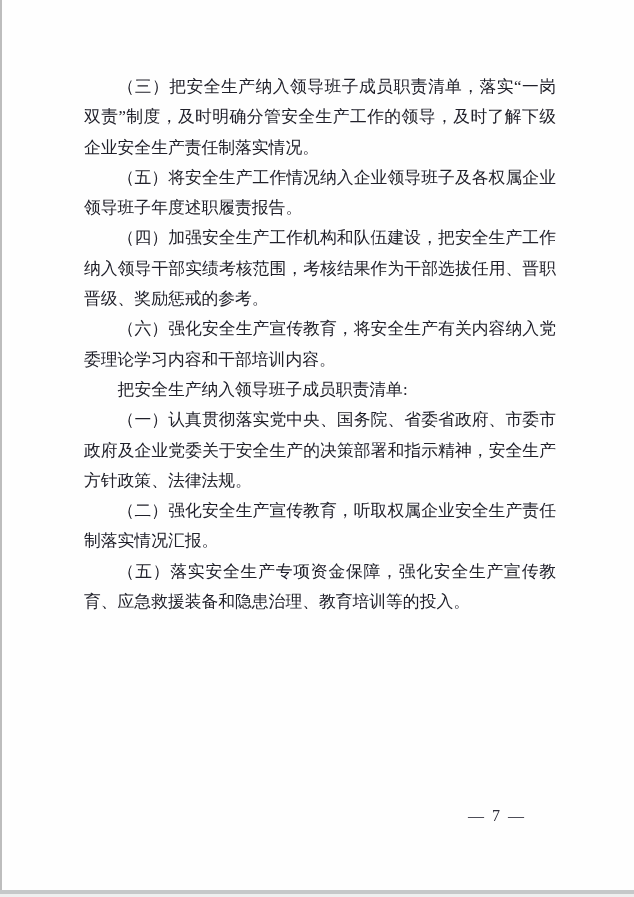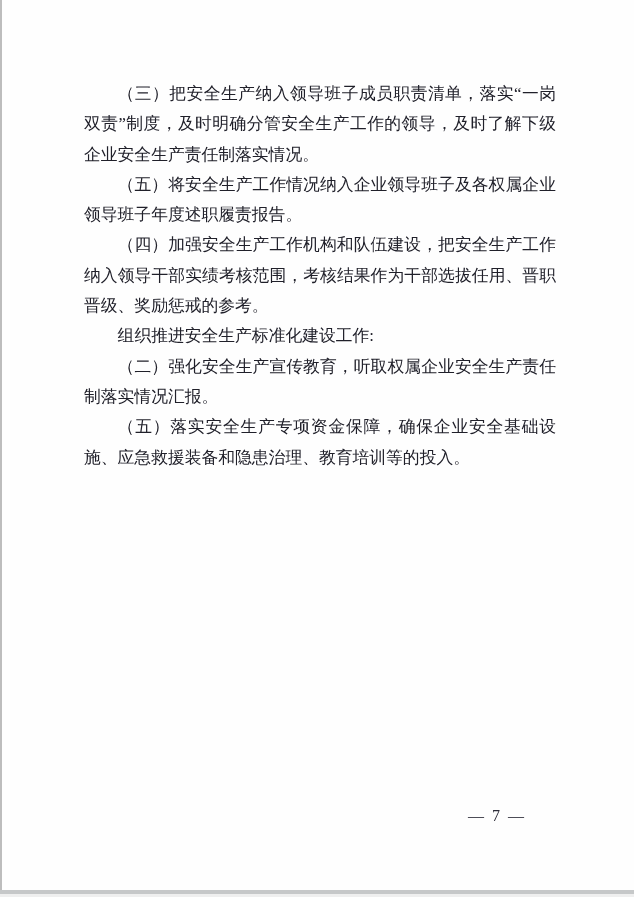--- a/index.html
+++ b/index.html
@@ -39,21 +39,21 @@
   .scan-edge-bottom-light {
     position: absolute;
     left: 0;
     bottom: 0;
     width: 100%;
     height: 3px;
     background: #efefef;
   }
   .text-block {
     position: absolute;
-    top: 79px;
+    top: 72px;
     left: 84px;
     width: 472px;
     font-size: 16.8px;
     line-height: 30.3px;
     color: #20202a;
     text-align: justify;
     text-justify: inter-ideograph;
   }
   .text-block p {
     margin: 0;
@@ -71,23 +71,25 @@
   }
 </style>
 </head>
 <body>
 
 <div class="page">
   <div class="text-block">
     <p>（三）把安全生产纳入领导班子成员职责清单，落实“一岗双责”制度，及时明确分管安全生产工作的领导，及时了解下级企业安全生产责任制落实情况。</p>
     <p>（五）将安全生产工作情况纳入企业领导班子及各权属企业领导班子年度述职履责报告。</p>
     <p>（四）加强安全生产工作机构和队伍建设，把安全生产工作纳入领导干部实绩考核范围，考核结果作为干部选拔任用、晋职晋级、奖励惩戒的参考。</p>
-    <p>组织推进安全生产标准化建设工作:</p>
+    <p>（六）强化安全生产宣传教育，将安全生产有关内容纳入党委理论学习内容和干部培训内容。</p>
+    <p>把安全生产纳入领导班子成员职责清单:</p>
+    <p>（一）认真贯彻落实党中央、国务院、省委省政府、市委市政府及企业党委关于安全生产的决策部署和指示精神，安全生产方针政策、法律法规。</p>
     <p>（二）强化安全生产宣传教育，听取权属企业安全生产责任制落实情况汇报。</p>
-    <p>（五）落实安全生产专项资金保障，确保企业安全基础设施、应急救援装备和隐患治理、教育培训等的投入。</p>
+    <p>（五）落实安全生产专项资金保障，强化安全生产宣传教育、应急救援装备和隐患治理、教育培训等的投入。</p>
   </div>
 
   <div class="page-number">— 7 —</div>
 
   <div class="scan-edge-left"></div>
   <div class="scan-edge-bottom"></div>
   <div class="scan-edge-bottom-light"></div>
 </div>
 
 </body></html>

